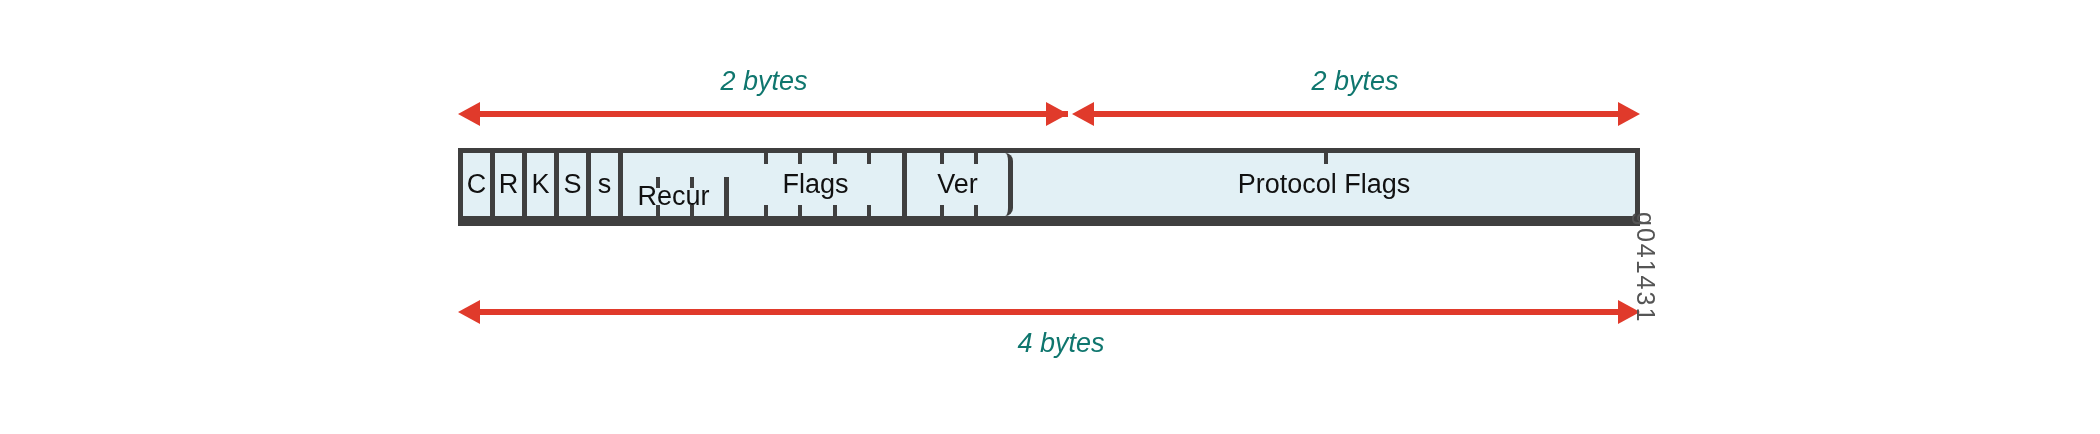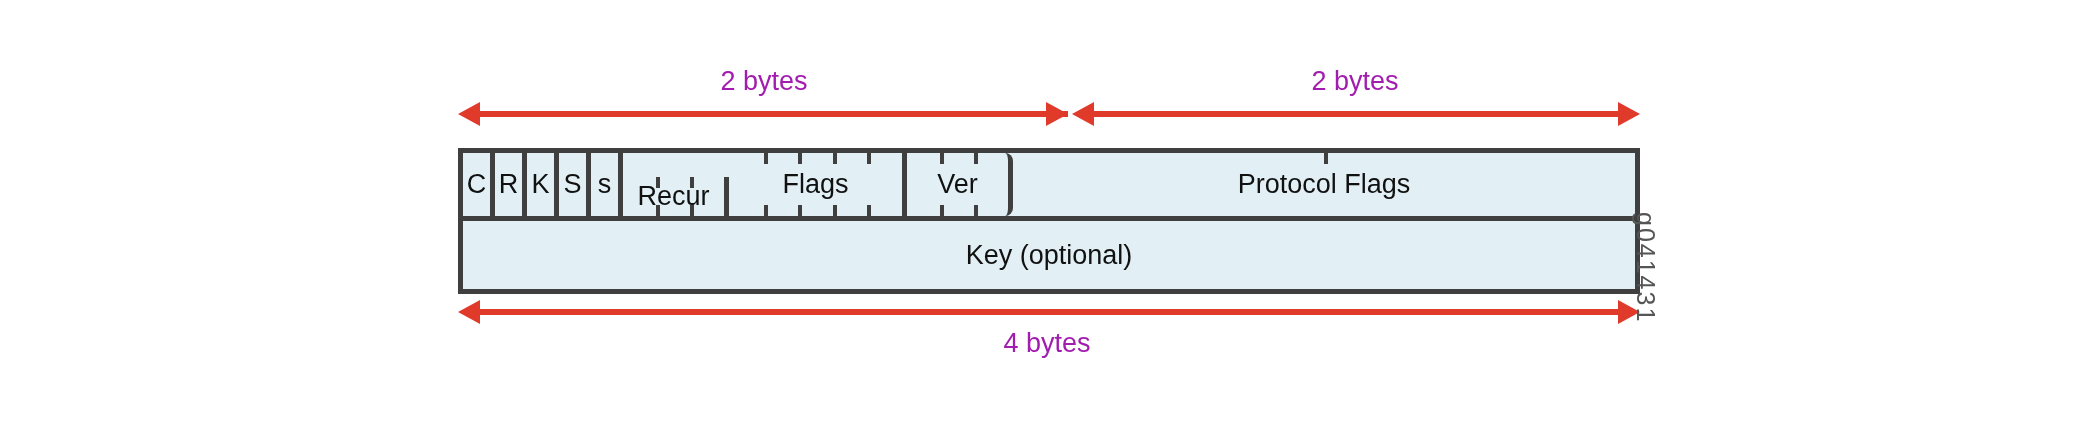--- a/index.html
+++ b/index.html
@@ -17,28 +17,29 @@
     width: 2100px;
     height: 434px;
     background: #ffffff;
     overflow: hidden;
   }
 
   
   .measure-label {
     position: absolute;
     font-size: 27px;
-    color: #a21caf;
+    color: #0f766e;
     text-align: center;
     white-space: nowrap;
     line-height: 1;
+    font-style: italic;
   }
   #label-top-left  { left: 458px;  top: 68px;  width: 612px; }
   #label-top-right { left: 1070px; top: 68px;  width: 570px; }
-  #label-bottom    { left: 456px;  top: 330px; width: 1182px; }
+  #label-bottom    { left: 470px;  top: 330px; width: 1182px; }
 
   
   .arrow-row {
     position: absolute;
     height: 24px;
   }
   .arrow-shaft {
     position: absolute;
     top: 9px;
     height: 6px;
@@ -181,25 +182,20 @@
         <span class="tick bottom" style="left:66%;"></span>
         <span>Ver</span>
       </div>
 
       <div class="cell full">
         <span class="tick top" style="left:50%;"></span>
         <span>Protocol Flags</span>
       </div>
     </div>
 
-    <div class="header-row" id="row-key">
-      <div class="cell full">
-        <span>Key (optional)</span>
-      </div>
-    </div>
 
   </div>
 
   <div class="arrow-row" id="arrow-bottom">
     <div class="arrow-head left"></div>
     <div class="arrow-shaft" style="left:20px; right:20px;"></div>
     <div class="arrow-head right"></div>
   </div>
 
   <div class="measure-label" id="label-bottom">4 bytes</div>

